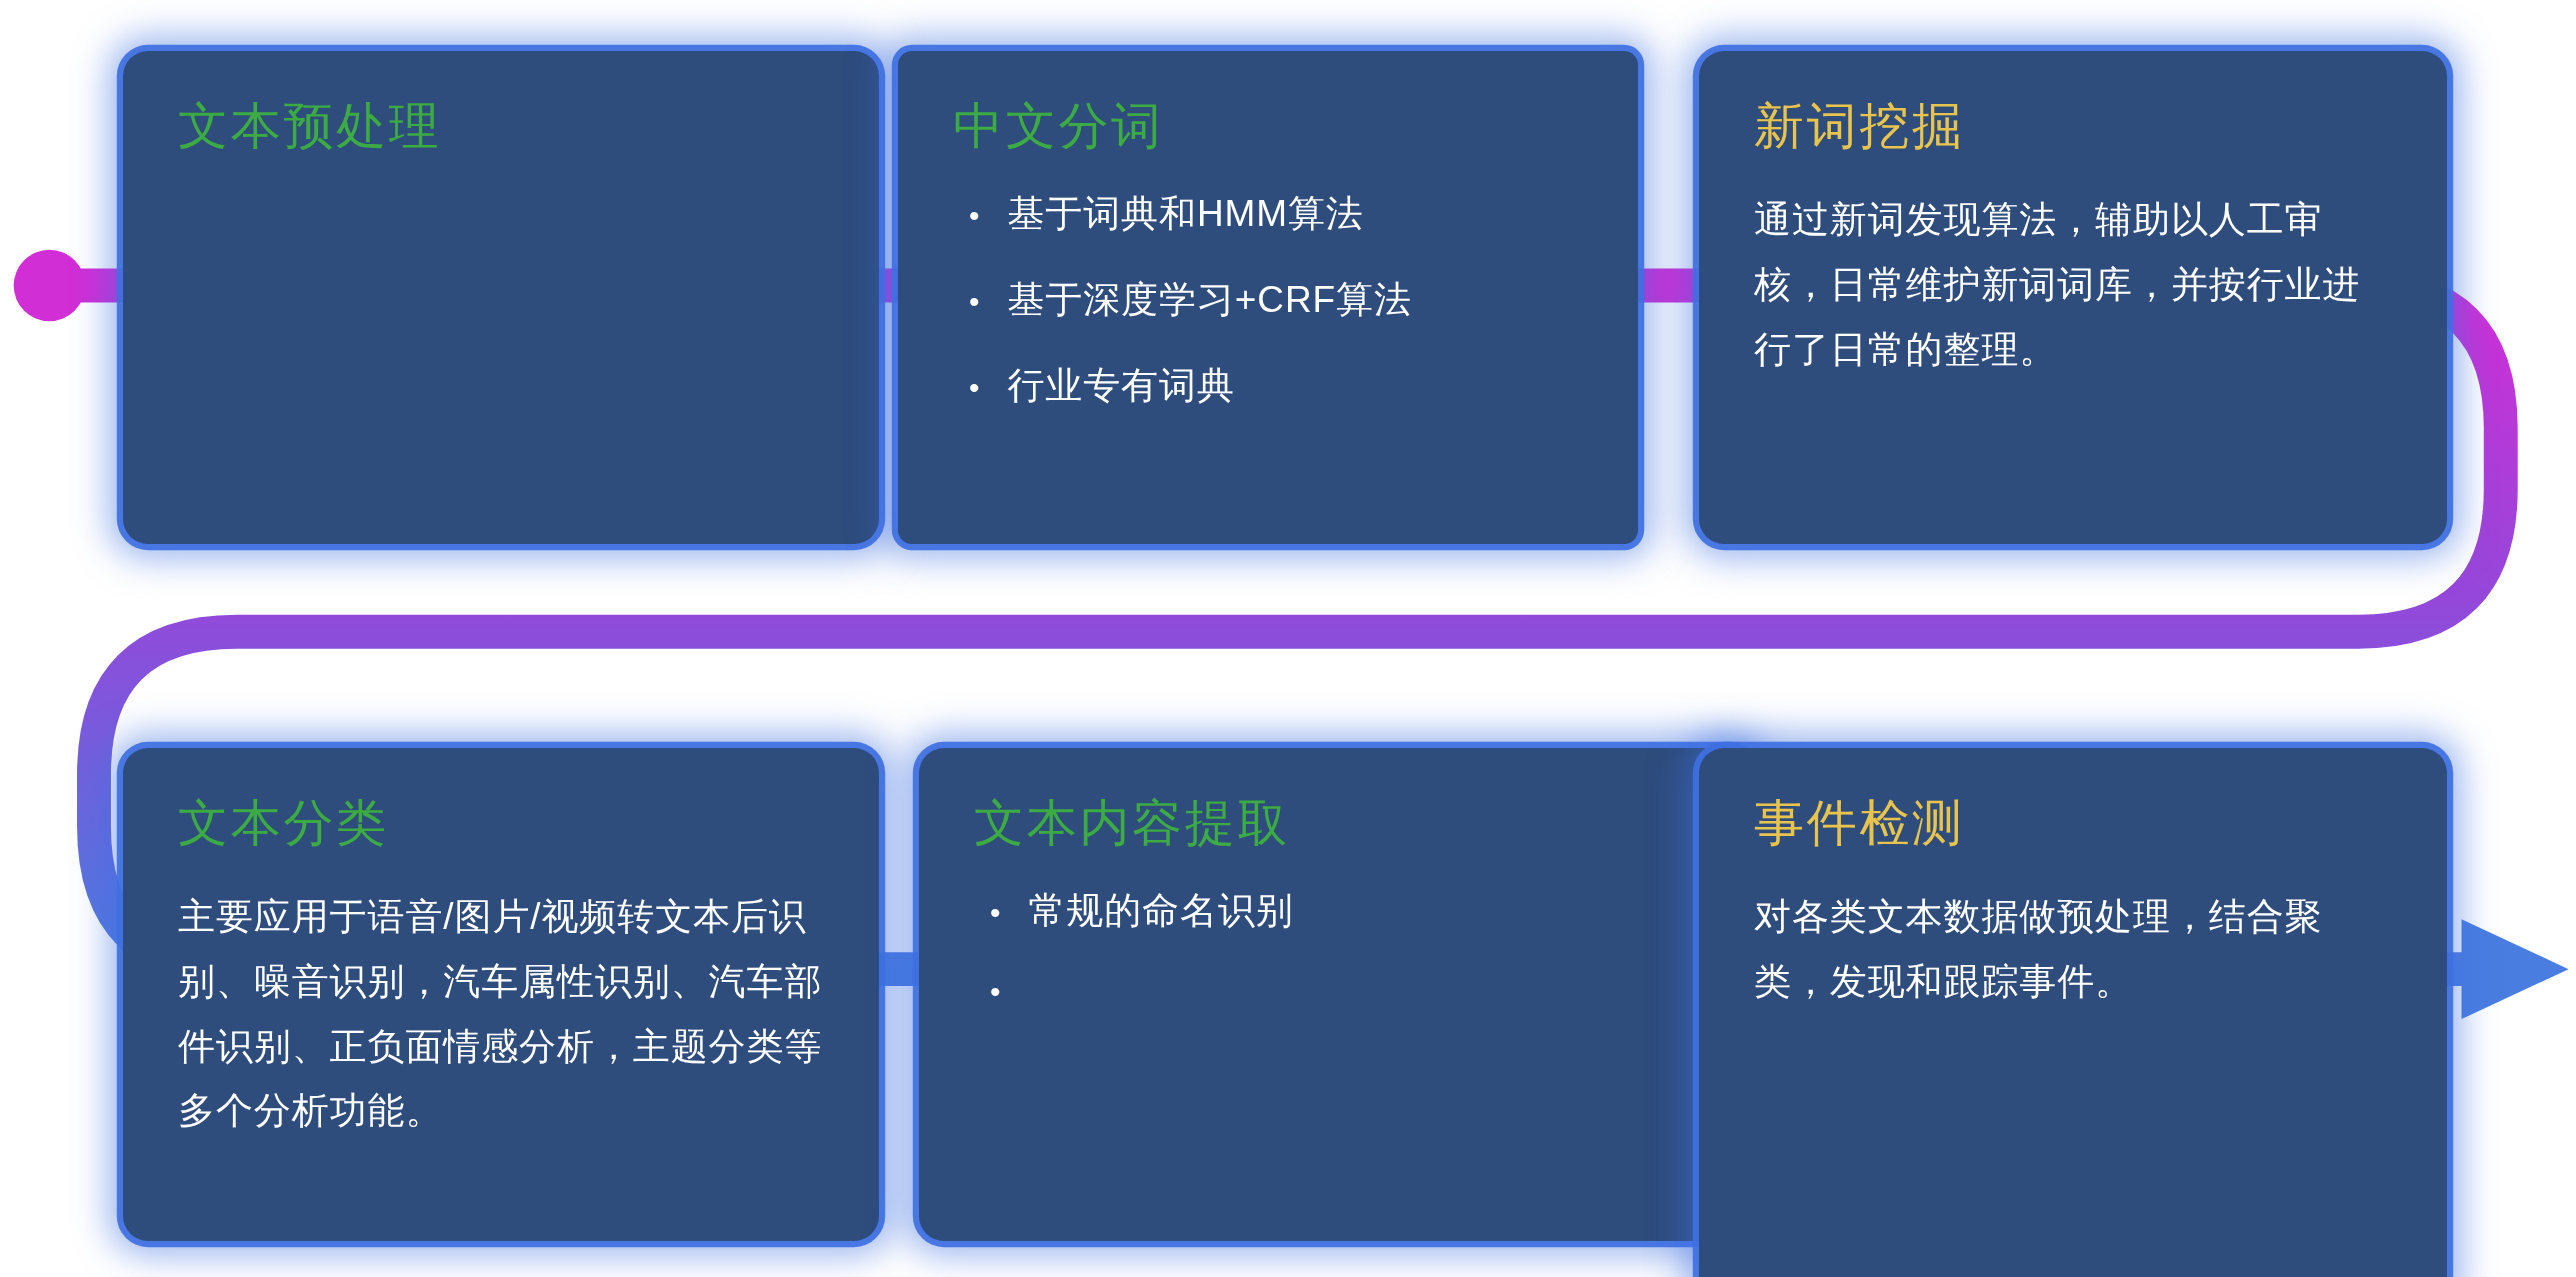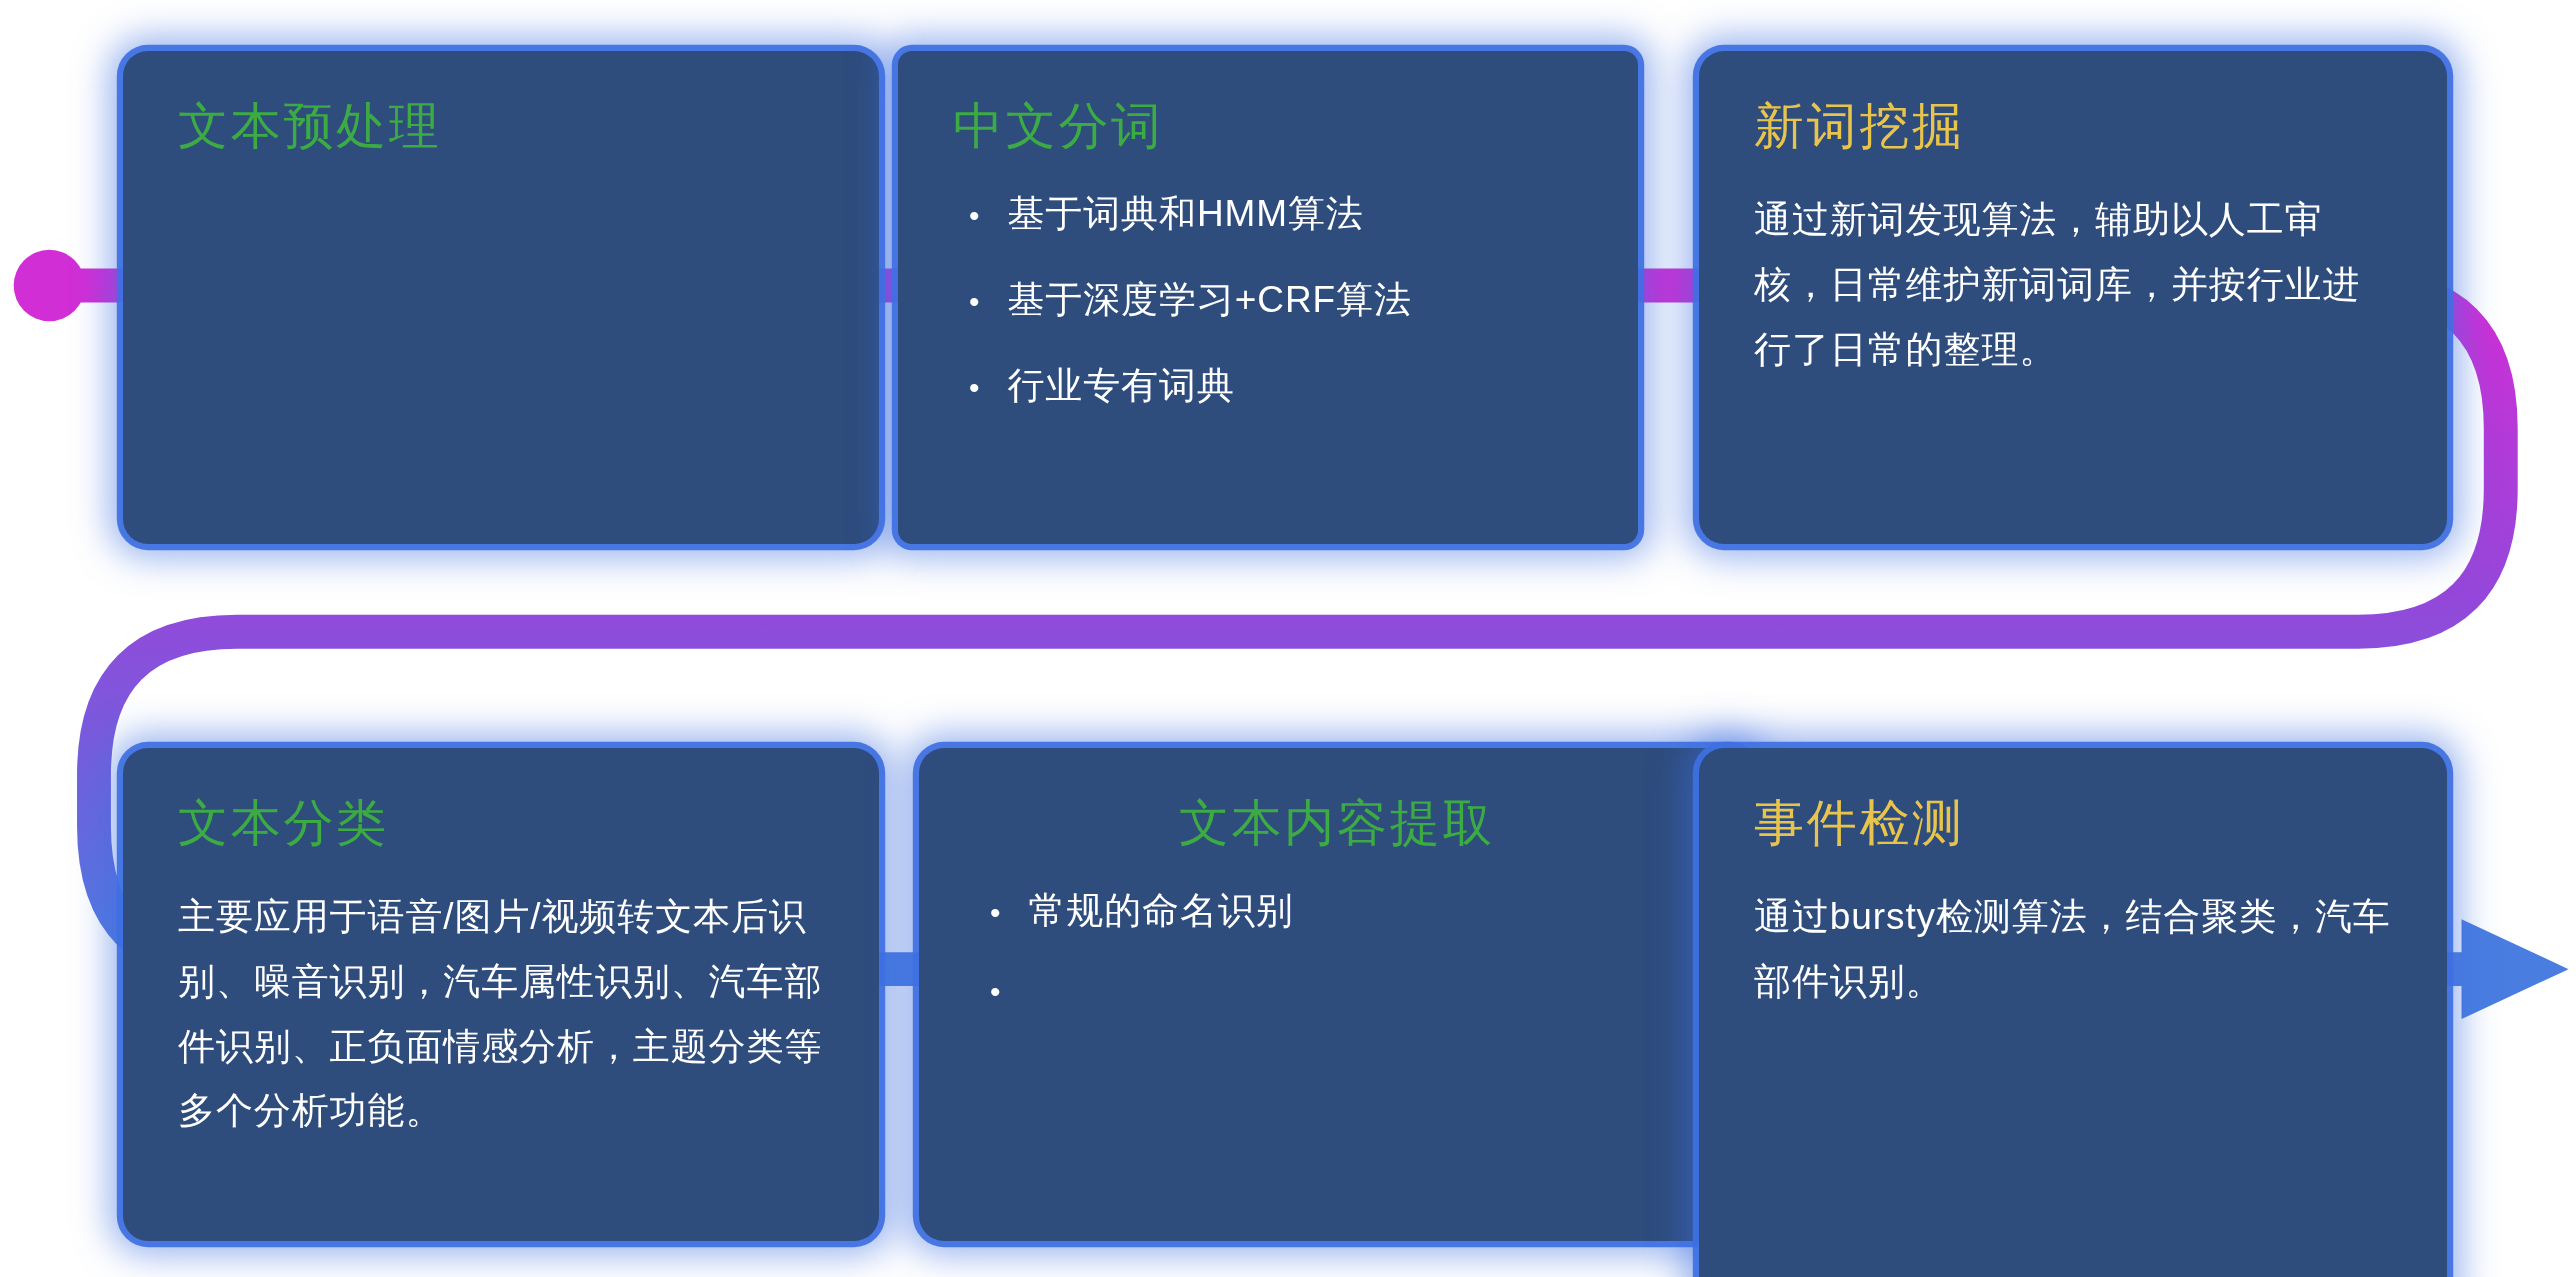--- a/index.html
+++ b/index.html
@@ -32,21 +32,21 @@
     padding: 45px 55px 36px 55px;
     box-shadow:
       0 0 0 6.2px rgba(62, 112, 226, 0.92),
       0 0 34px 14.3px rgba(62, 112, 226, 0.50);
     z-index: 1;
   }
   .c1 { left: 123px;  top: 51px;  width: 756px; height: 493px; }
   .c2 { left: 898px; top: 51px;  width: 740px; height: 493px; border-radius: 14px; }
   .c3 { left: 1699px; top: 51px;  width: 748px; height: 493px; }
   .c4 { left: 123px;  top: 748px; width: 756px; height: 493px; }
-  .c5 { left: 919px; top: 748px; width: 836px; height: 493px; text-align: center; }
+  .c5 { left: 919px; top: 748px; width: 836px; height: 493px; }
   .c6 { left: 1699px; top: 748px; width: 748px; height: 562px; }
 
   .card-title {
     margin: 0 0 32px 0;
     font-size: 50px;
     font-weight: normal;
     letter-spacing: 2.7px;
     line-height: 1.2;
   }
   .accent-green  { color: #3cab44; }
@@ -138,17 +138,17 @@
         <span>常规的命名识别</span>
       </li>
       <li>
         <span class="bullet-glyph">•</span>
       </li>
     </ul>
   </section>
 
   <section class="card c6">
     <h2 class="card-title accent-yellow">事件检测</h2>
-    <p class="card-body">通过bursty检测算法，结合聚类，汽车部件识别。</p>
+    <p class="card-body">对各类文本数据做预处理，结合聚类，发现和跟踪事件。</p>
   </section>
 
 </div>
 
 
 </body></html>

